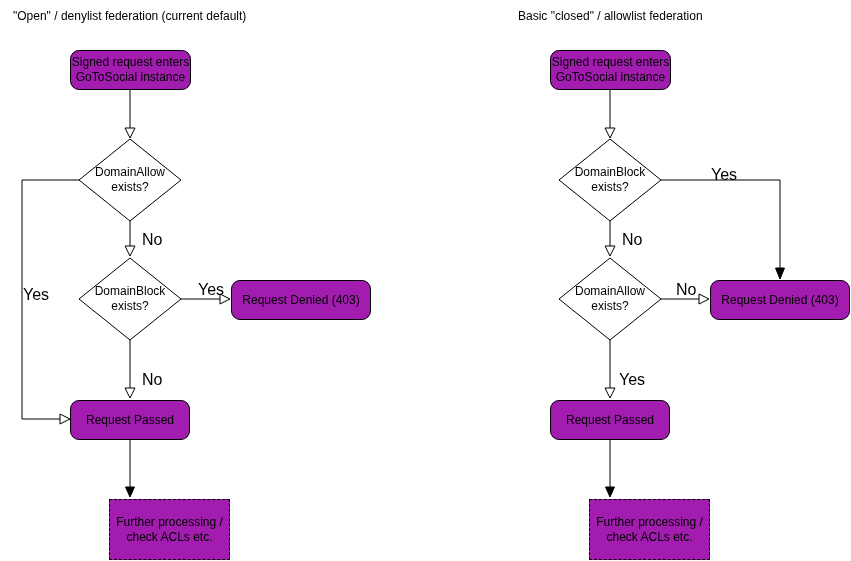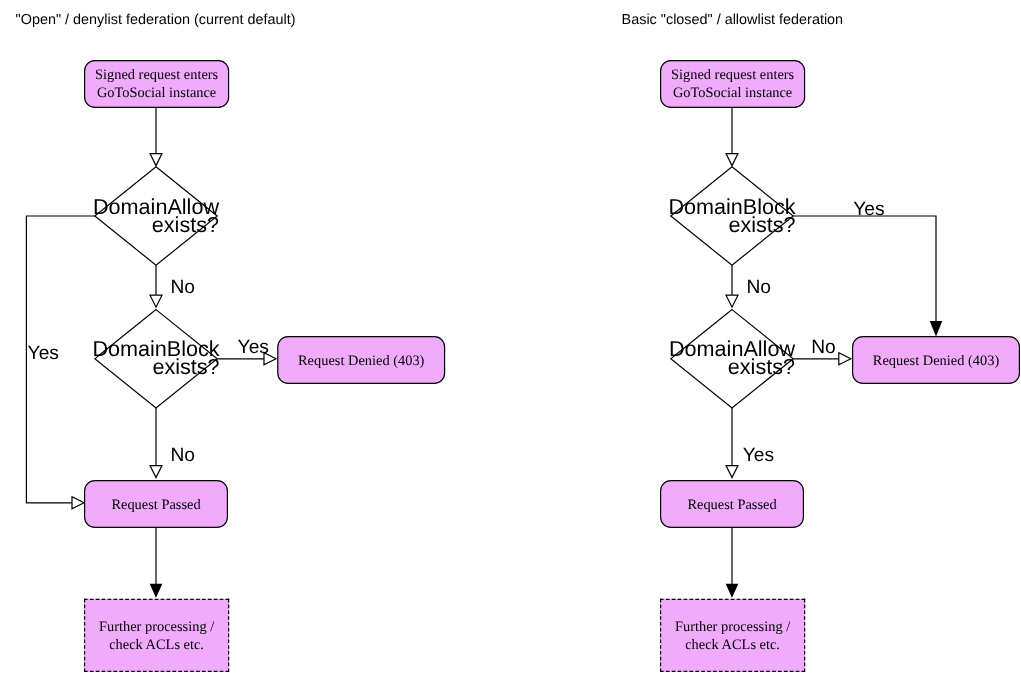--- a/index.html
+++ b/index.html
@@ -25,33 +25,32 @@
   .node {
     position: absolute;
     box-sizing: border-box;
     display: flex;
     align-items: center;
     justify-content: center;
     text-align: center;
     font-size: 12px;
     line-height: 15px;
     white-space: pre-line;
-    background: #f0abfc;
-    font-family: Liberation Serif, serif;
+    background: #a21caf;
   }
   .rounded { border: 1px solid #000000; border-radius: 9px; }
-  .dashed  { border: 1px dashed #000000; }
+  .dashed  { border: 1px dashed #000000; margin-left: 39px; }
   .diamond-label {
     position: absolute;
     box-sizing: border-box;
     display: flex;
     align-items: center;
     justify-content: center;
-    text-align: right;
-    font-size: 18px;
+    text-align: center;
+    font-size: 12px;
     line-height: 15px;
     white-space: pre-line;
   }
   .edge-label {
     position: absolute;
     font-size: 16px;
     line-height: 14px;
     white-space: nowrap;
   }
   svg .shape { fill: #ffffff; stroke: #000000; stroke-width: 1; }

